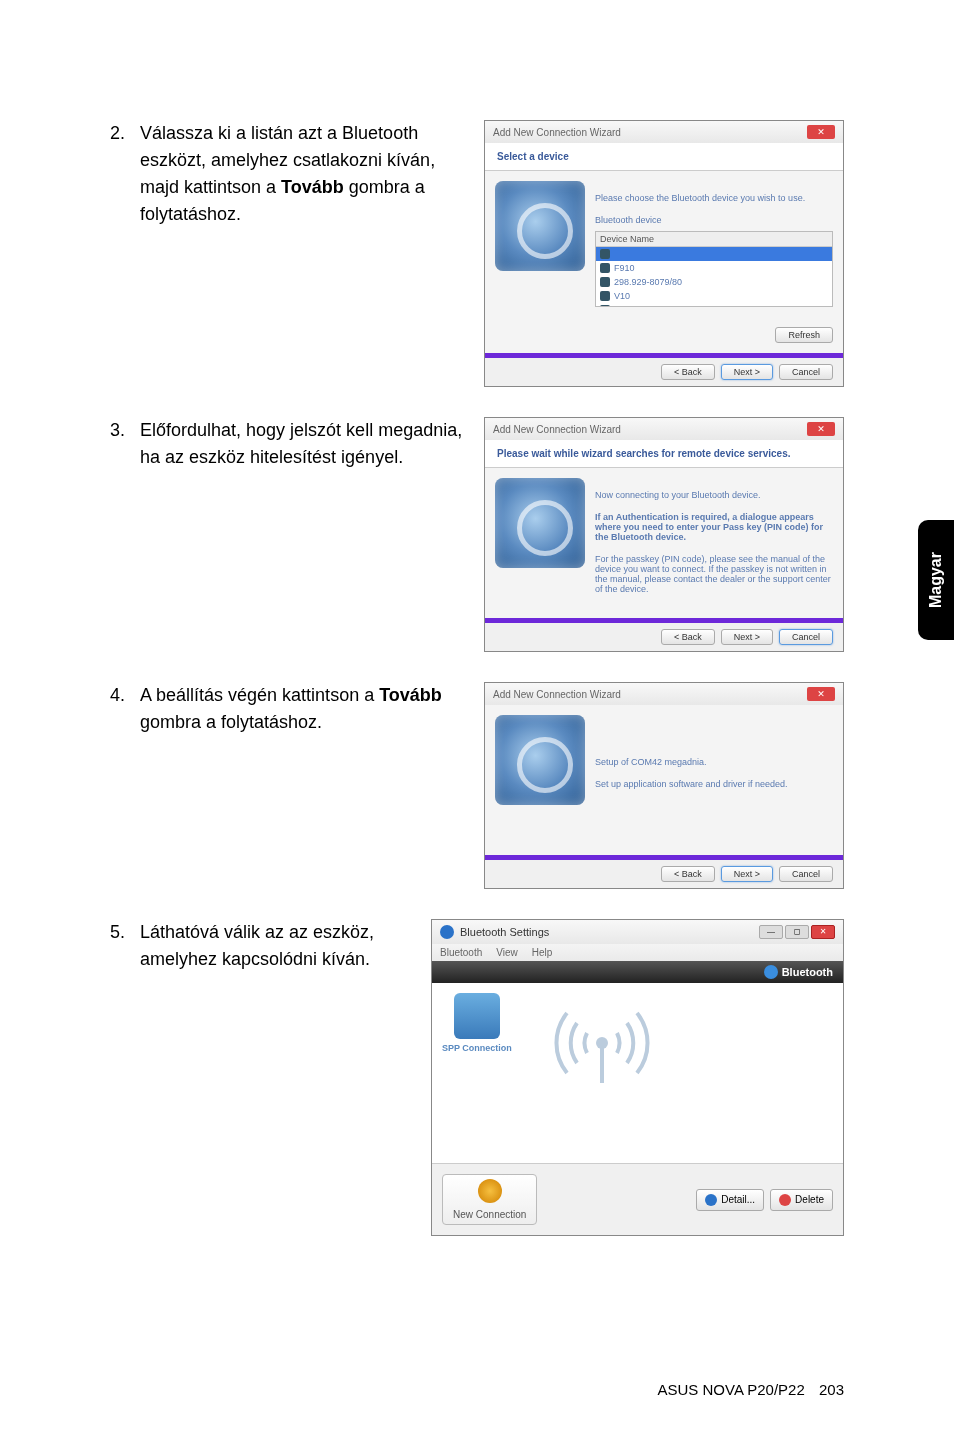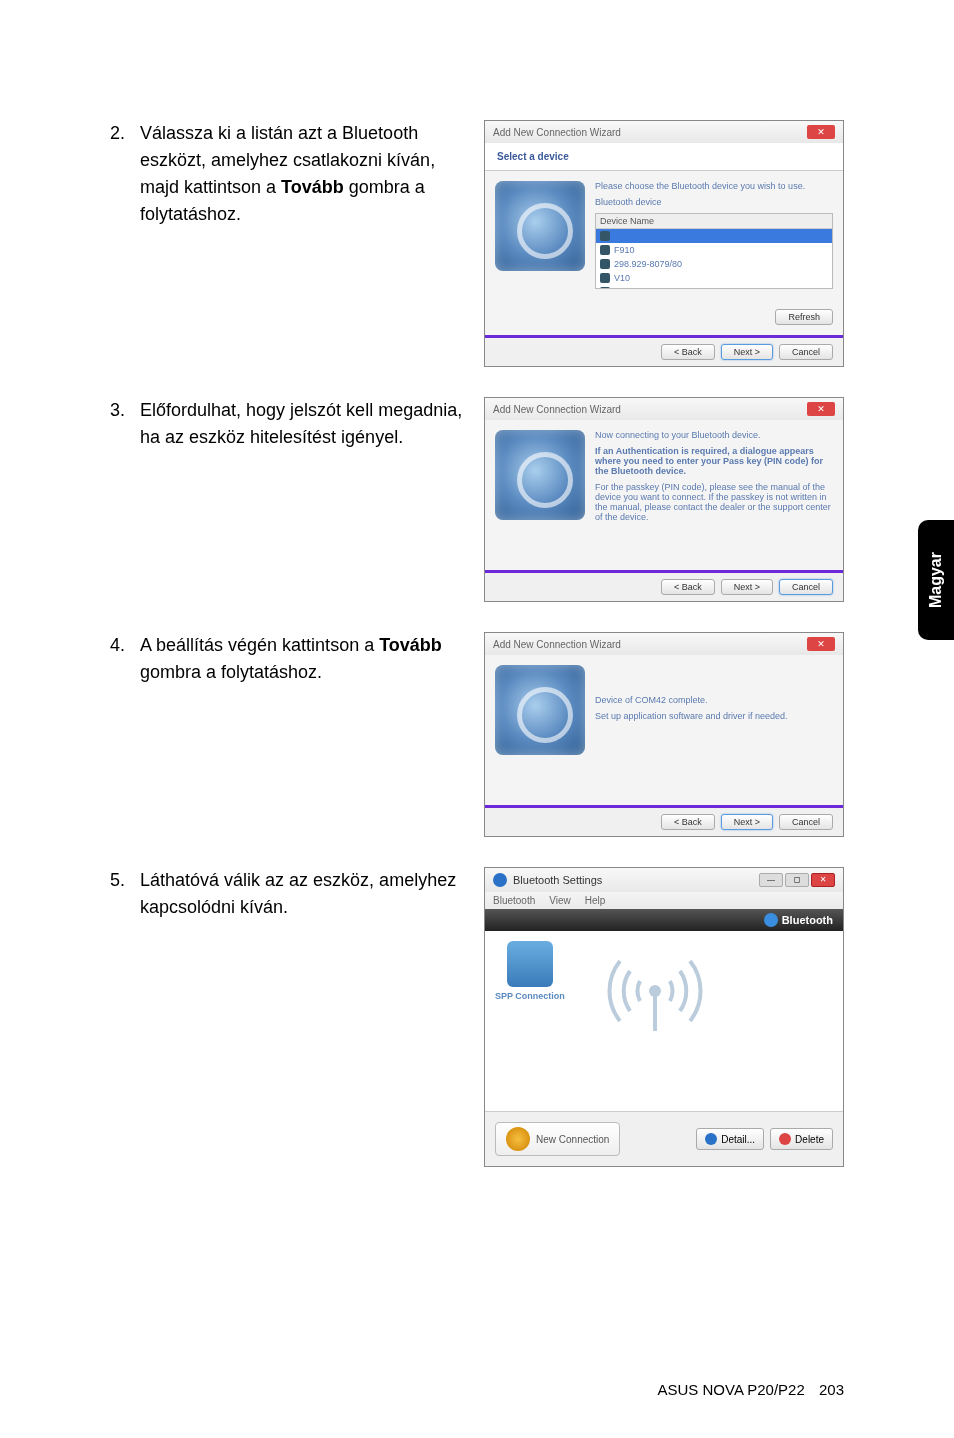--- a/index.html
+++ b/index.html
@@ -98,21 +98,21 @@
     top: 22px; left: 22px;
     width: 46px; height: 46px;
     border: 5px solid rgba(255,255,255,0.6);
     border-radius: 50%;
   }
   .wizard-content {
     flex: 1;
     font-size: 9px;
     color: #5a7ab0;
   }
-  .wizard-content .line { margin-bottom: 6px; display:block; }
+  .wizard-content .line { margin-bottom: 6px; display:block;margin-top:12px; }
   .device-list {
     border: 1px solid #bbb;
     background: #fff;
     height: 76px;
     overflow: hidden;
     font-size: 9px;
   }
   .device-list .hdr {
     background: #eee;
     padding: 2px 4px;
@@ -133,35 +133,35 @@
     width: 10px; height: 10px;
     background: #356; border-radius: 2px;
     display: inline-block;
   }
   .wizard-footer {
     background: #f0f0f0;
     padding: 6px 10px;
     display: flex;
     justify-content: flex-end;
     gap: 6px;
-    border-top: 3px solid #6d28d9;
+    border-top: 5px solid #6d28d9;
   }
   .btn {
     background: linear-gradient(#fff,#e4e4e4);
     border: 1px solid #aaa;
     border-radius: 3px;
     padding: 2px 12px;
     font-size: 9px;
     color: #333;
   }
   .btn.highlight { border: 1px solid #5a9adf; box-shadow: 0 0 2px rgba(90,150,220,0.7);}
   .refresh-row { display:flex; justify-content:flex-end; margin-top:20px;}
   
   .bt-window {
-    width: 360px;
+    width: 413px;
     border: 1px solid #888;
     background: #f0abfc;
     font-size: 11px;
   }
   .bt-title {
     background: linear-gradient(#f8f8f8,#e8e8e8);
     padding: 5px 8px;
     display: flex;
     justify-content: space-between;
     align-items: center;
@@ -234,20 +234,21 @@
     border-top: 1px solid #ccc;
   }
   .new-conn {
     display:flex; align-items:center; gap:6px;
     border: 1px solid #bbb;
     border-radius: 4px;
     padding: 4px 10px;
     background: linear-gradient(#fff,#eee);
     font-size: 10px;
     color: #555;
+    flex-direction: column;
   }
   .new-conn .nc-icon {
     width:24px;height:24px;background:radial-gradient(circle,#f6c040,#d08000);border-radius:50%;
     position: relative;
   }
   .bt-actions { display:flex; gap:6px;}
   .bt-btn {
     background: linear-gradient(#fff,#e4e4e4);
     border:1px solid #aaa;
     border-radius:3px;
@@ -360,20 +361,21 @@
       <div class="body-text">
         <span>Előfordulhat, hogy jelszót kell megadnia, ha az eszköz hitelesítést igényel.</span>
       </div>
     </div>
     <div class="img-col">
       <div class="wizard">
         <div class="wizard-title">
           <span>Add New Connection Wizard</span>
           <span class="close-btn">✕</span>
         </div>
+        <div class="wizard-header">Please wait while wizard searches for remote device services.</div>
         <div class="wizard-body">
           <div class="wizard-icon"></div>
           <div class="wizard-content">
             <span class="line">Now connecting to your Bluetooth device.</span>
             <span class="line" style="font-weight:bold;">If an Authentication is required, a dialogue appears where you need to enter your Pass key (PIN code) for the Bluetooth device.</span>
             <span class="line">For the passkey (PIN code), please see the manual of the device you want to connect. If the passkey is not written in the manual, please contact the dealer or the support center of the device.</span>
           </div>
         </div>
         <div class="wizard-footer">
           <span class="btn">&lt; Back</span>
@@ -393,21 +395,21 @@
     </div>
     <div class="img-col">
       <div class="wizard">
         <div class="wizard-title">
           <span>Add New Connection Wizard</span>
           <span class="close-btn">✕</span>
         </div>
         <div class="wizard-body">
           <div class="wizard-icon"></div>
           <div class="wizard-content" style="padding-top:30px;">
-            <span class="line">Device of COM42 complete.</span>
+            <span class="line">Setup of COM42 megadnia.</span>
             <span class="line">Set up application software and driver if needed.</span>
           </div>
         </div>
         <div class="wizard-footer">
           <span class="btn">&lt; Back</span>
           <span class="btn highlight">Next &gt;</span>
           <span class="btn">Cancel</span>
         </div>
       </div>
     </div>

